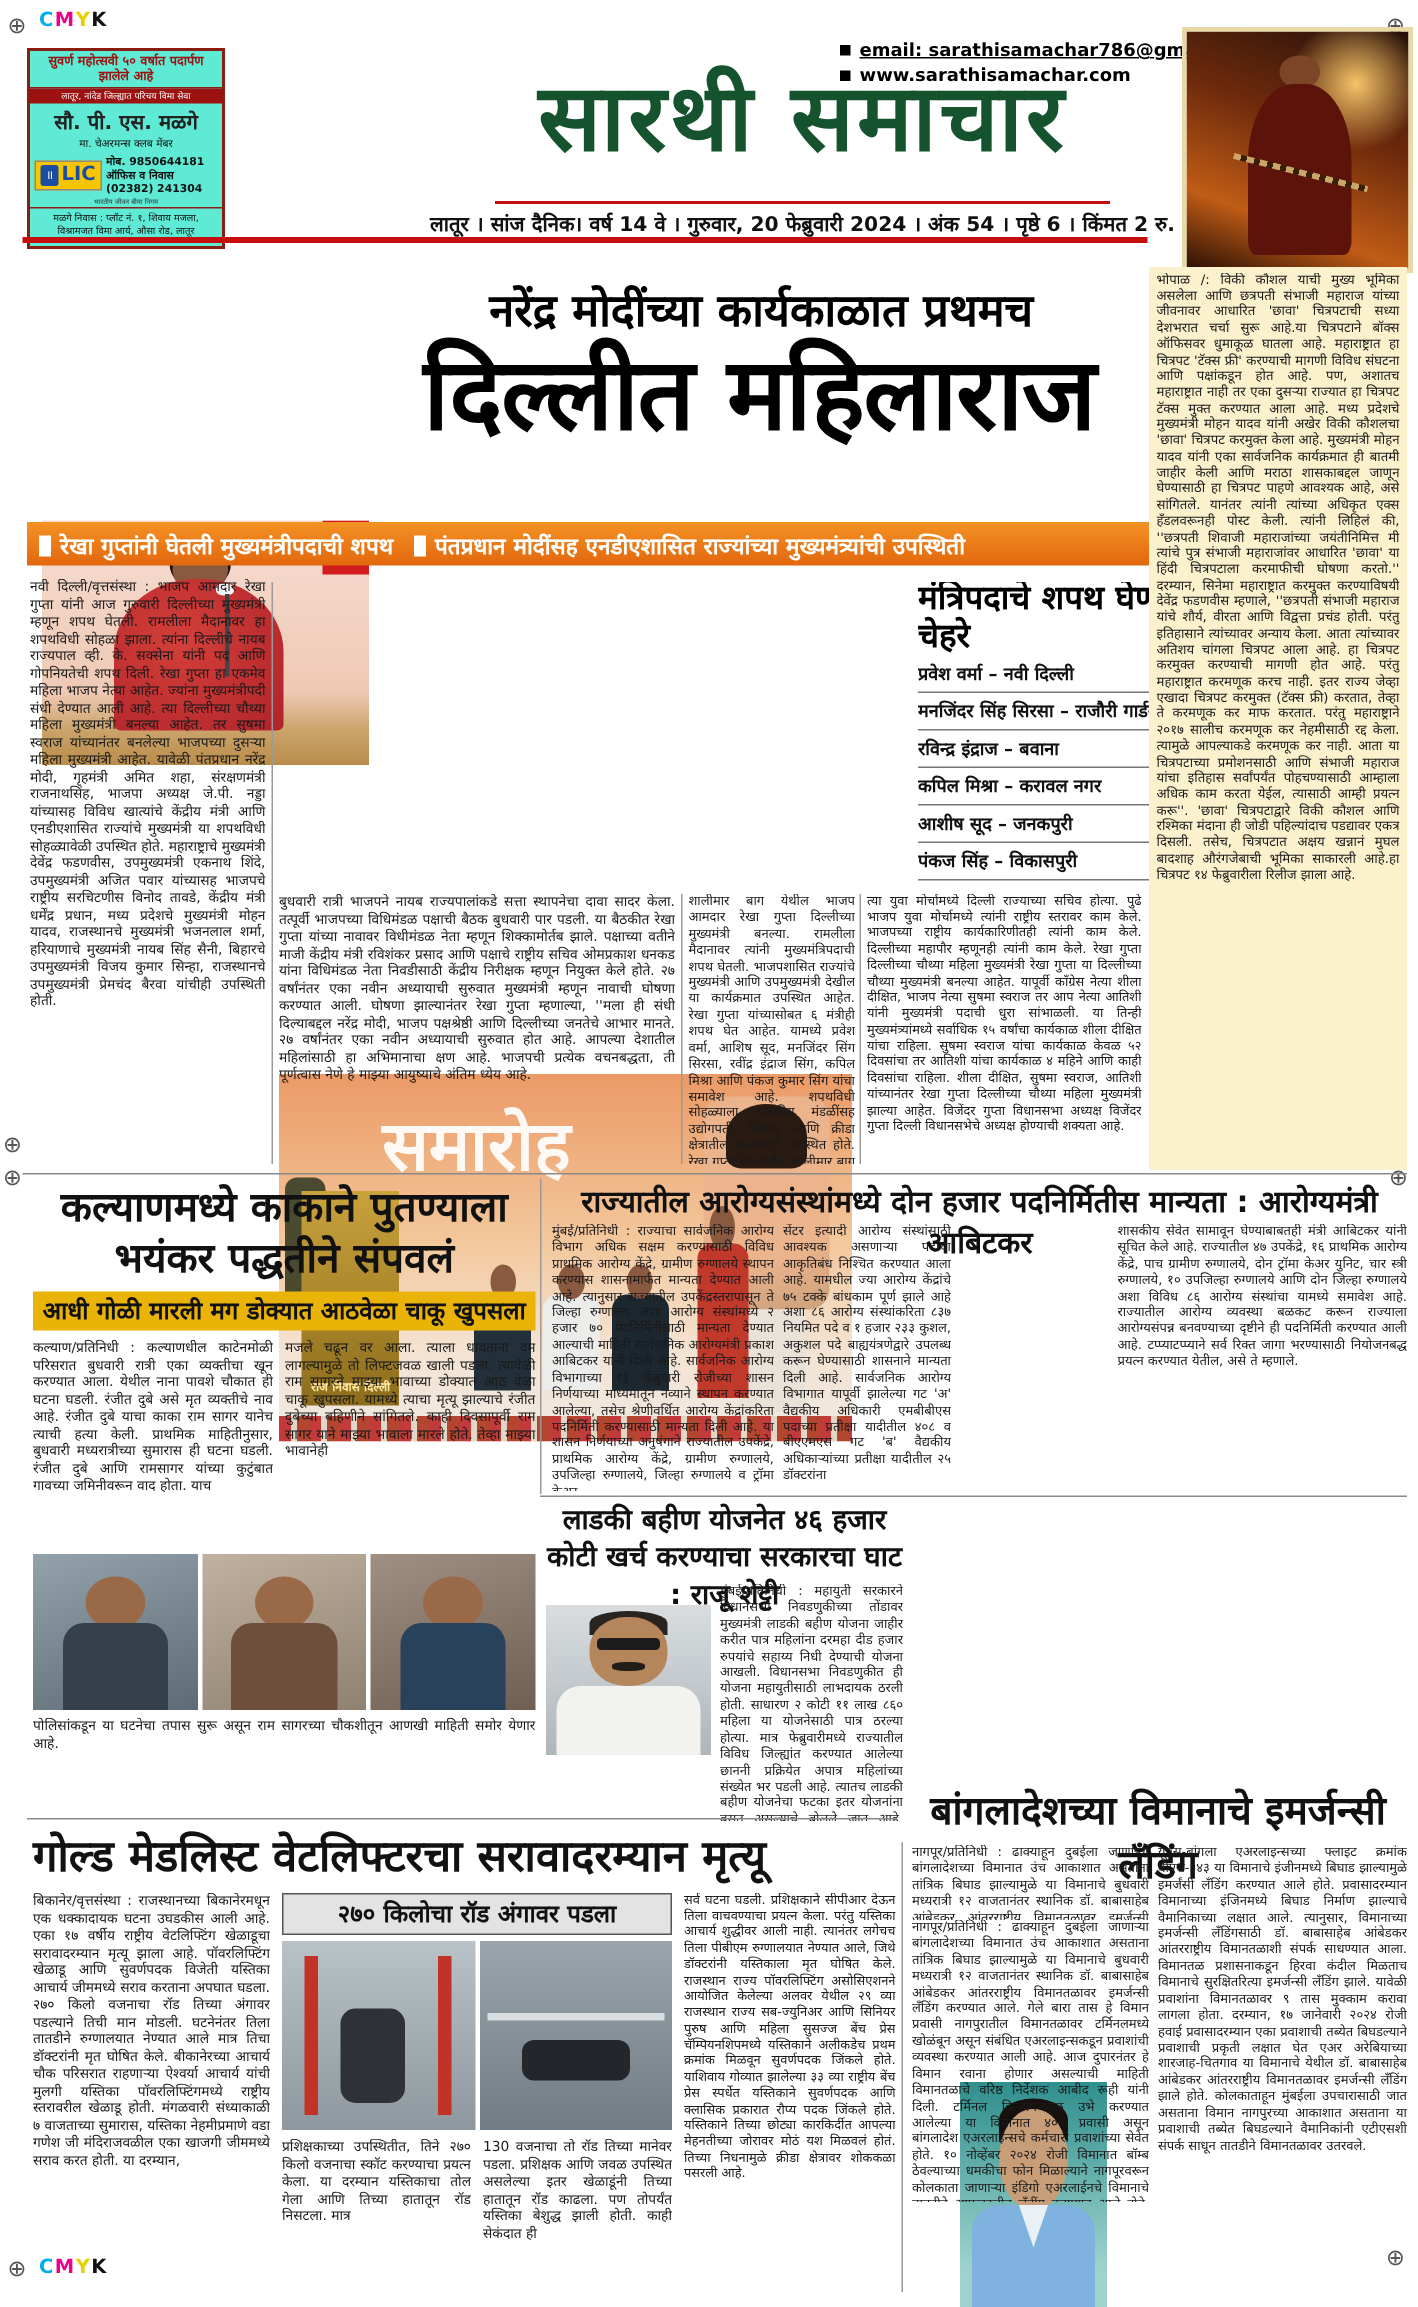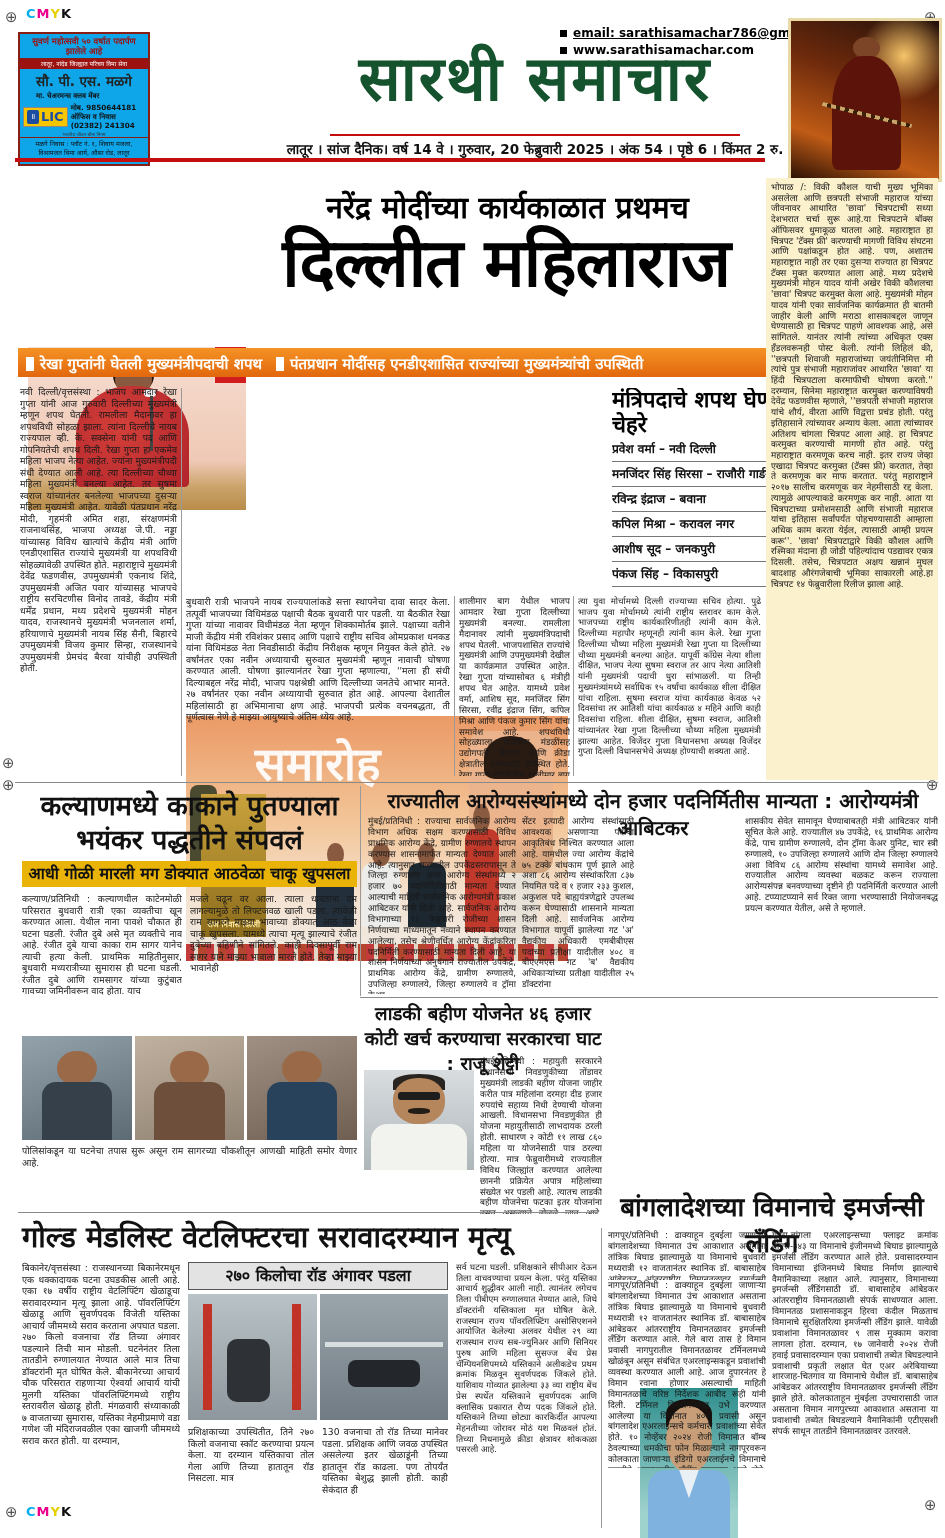--- a/index.html
+++ b/index.html
@@ -14,25 +14,25 @@
 
   
   .mast-title{color:#14532d;font-size:62px;font-weight:900;text-align:center;line-height:1;letter-spacing:2px;}
   .mast-contact{font-size:12px;font-weight:bold;color:#000;}
   .mast-contact .sq{display:inline-block;width:7px;height:7px;background:#000;margin-right:6px;}
   .mast-contact .u{text-decoration:underline;}
   .dateline{font-size:13.5px;font-weight:bold;text-align:center;color:#111;}
   .red-rule{background:#c60d0d;}
 
   
-  .adbox{border:2px solid #8a1d12;background:#0ea5e9;font-size:8px;text-align:center;overflow:hidden;}
+  .adbox{border:2px solid #8a1d12;background:#5eead4;font-size:8px;text-align:center;overflow:hidden;}
   .adbox .l1{color:#9c1210;font-weight:bold;font-size:8.5px;padding:2px 2px;border-bottom:1px solid #8a1d12;line-height:1.2;}
   .adbox .l2{background:#9c1210;color:#fff;font-size:6px;padding:1px 0;}
   .adbox .nm{font-size:13.5px;font-weight:900;color:#222;padding:3px 0 1px;}
-  .adbox .dg{font-size:7px;font-weight:bold;text-align:left;padding:0 16px 2px;}
+  .adbox .dg{font-size:7px;font-weight:normal;text-align:center;padding:0 4px 2px;}
   .adbox .licrow{display:flex;align-items:center;gap:3px;padding:1px 3px;}
   .adbox .licbadge{background:#f7c600;display:flex;align-items:center;gap:2px;padding:2px 3px;border:1px solid #888;}
   .adbox .liclogo{width:12px;height:14px;background:#1b4ea0;border-radius:2px;color:#fff;font-size:8px;line-height:14px;}
   .adbox .lictxt{color:#1b4ea0;font-size:13px;font-weight:900;line-height:1;}
   .adbox .licsub{font-size:4.5px;color:#333;}
   .adbox .ph{font-size:7.2px;font-weight:bold;text-align:left;line-height:1.25;}
   .adbox .addr{border-top:1px solid #8a1d12;font-size:6.4px;line-height:1.3;padding:2px 14px;}
 
   
   .kicker{font-size:30px;font-weight:900;text-align:center;color:#000;line-height:1.05;}
@@ -145,21 +145,21 @@
   <div class="addr">मळगे निवास : प्लॉट नं. १, शिवाय मजला, विश्रामजत विमा आर्य, औसा रोड, लातूर</div>
 </div>
 
 <div class="abs mast-contact" style="left:560px;top:26px;">
   <div><span class="sq"></span><span class="u">email: sarathisamachar786@gmail.com</span></div>
   <div style="margin-top:3px;"><span class="sq"></span><span>www.sarathisamachar.com</span></div>
 </div>
 
 <div class="abs mast-title" style="left:320px;top:48px;width:430px;">सारथी समाचार</div>
 <div class="abs red-rule" style="left:330px;top:134px;width:410px;height:2px;"></div>
-<div class="abs dateline" style="left:250px;top:140px;width:570px;">लातूर । सांज दैनिक। वर्ष 14 वे । गुरुवार, 20 फेब्रुवारी 2025 । अंक 54 । पृष्ठे 6 । किंमत 2 रु.</div>
+<div class="abs dateline" style="left:250px;top:140px;width:570px;">लातूर । सांज दैनिक। वर्ष 14 वे । गुरुवार, 20 फेब्रुवारी 2024 । अंक 54 । पृष्ठे 6 । किंमत 2 रु.</div>
 <div class="abs red-rule" style="left:15px;top:158px;width:750px;height:4px;"></div>
 
 <div class="abs photo poster" style="left:788px;top:18px;width:148px;height:158px;">
   <div class="flame"></div>
   <div class="head"></div>
   <div class="fig"></div>
   <div class="chain"></div>
 </div>
 
 <div class="abs photo leadphoto" style="left:28px;top:183px;width:218px;height:163px;">

